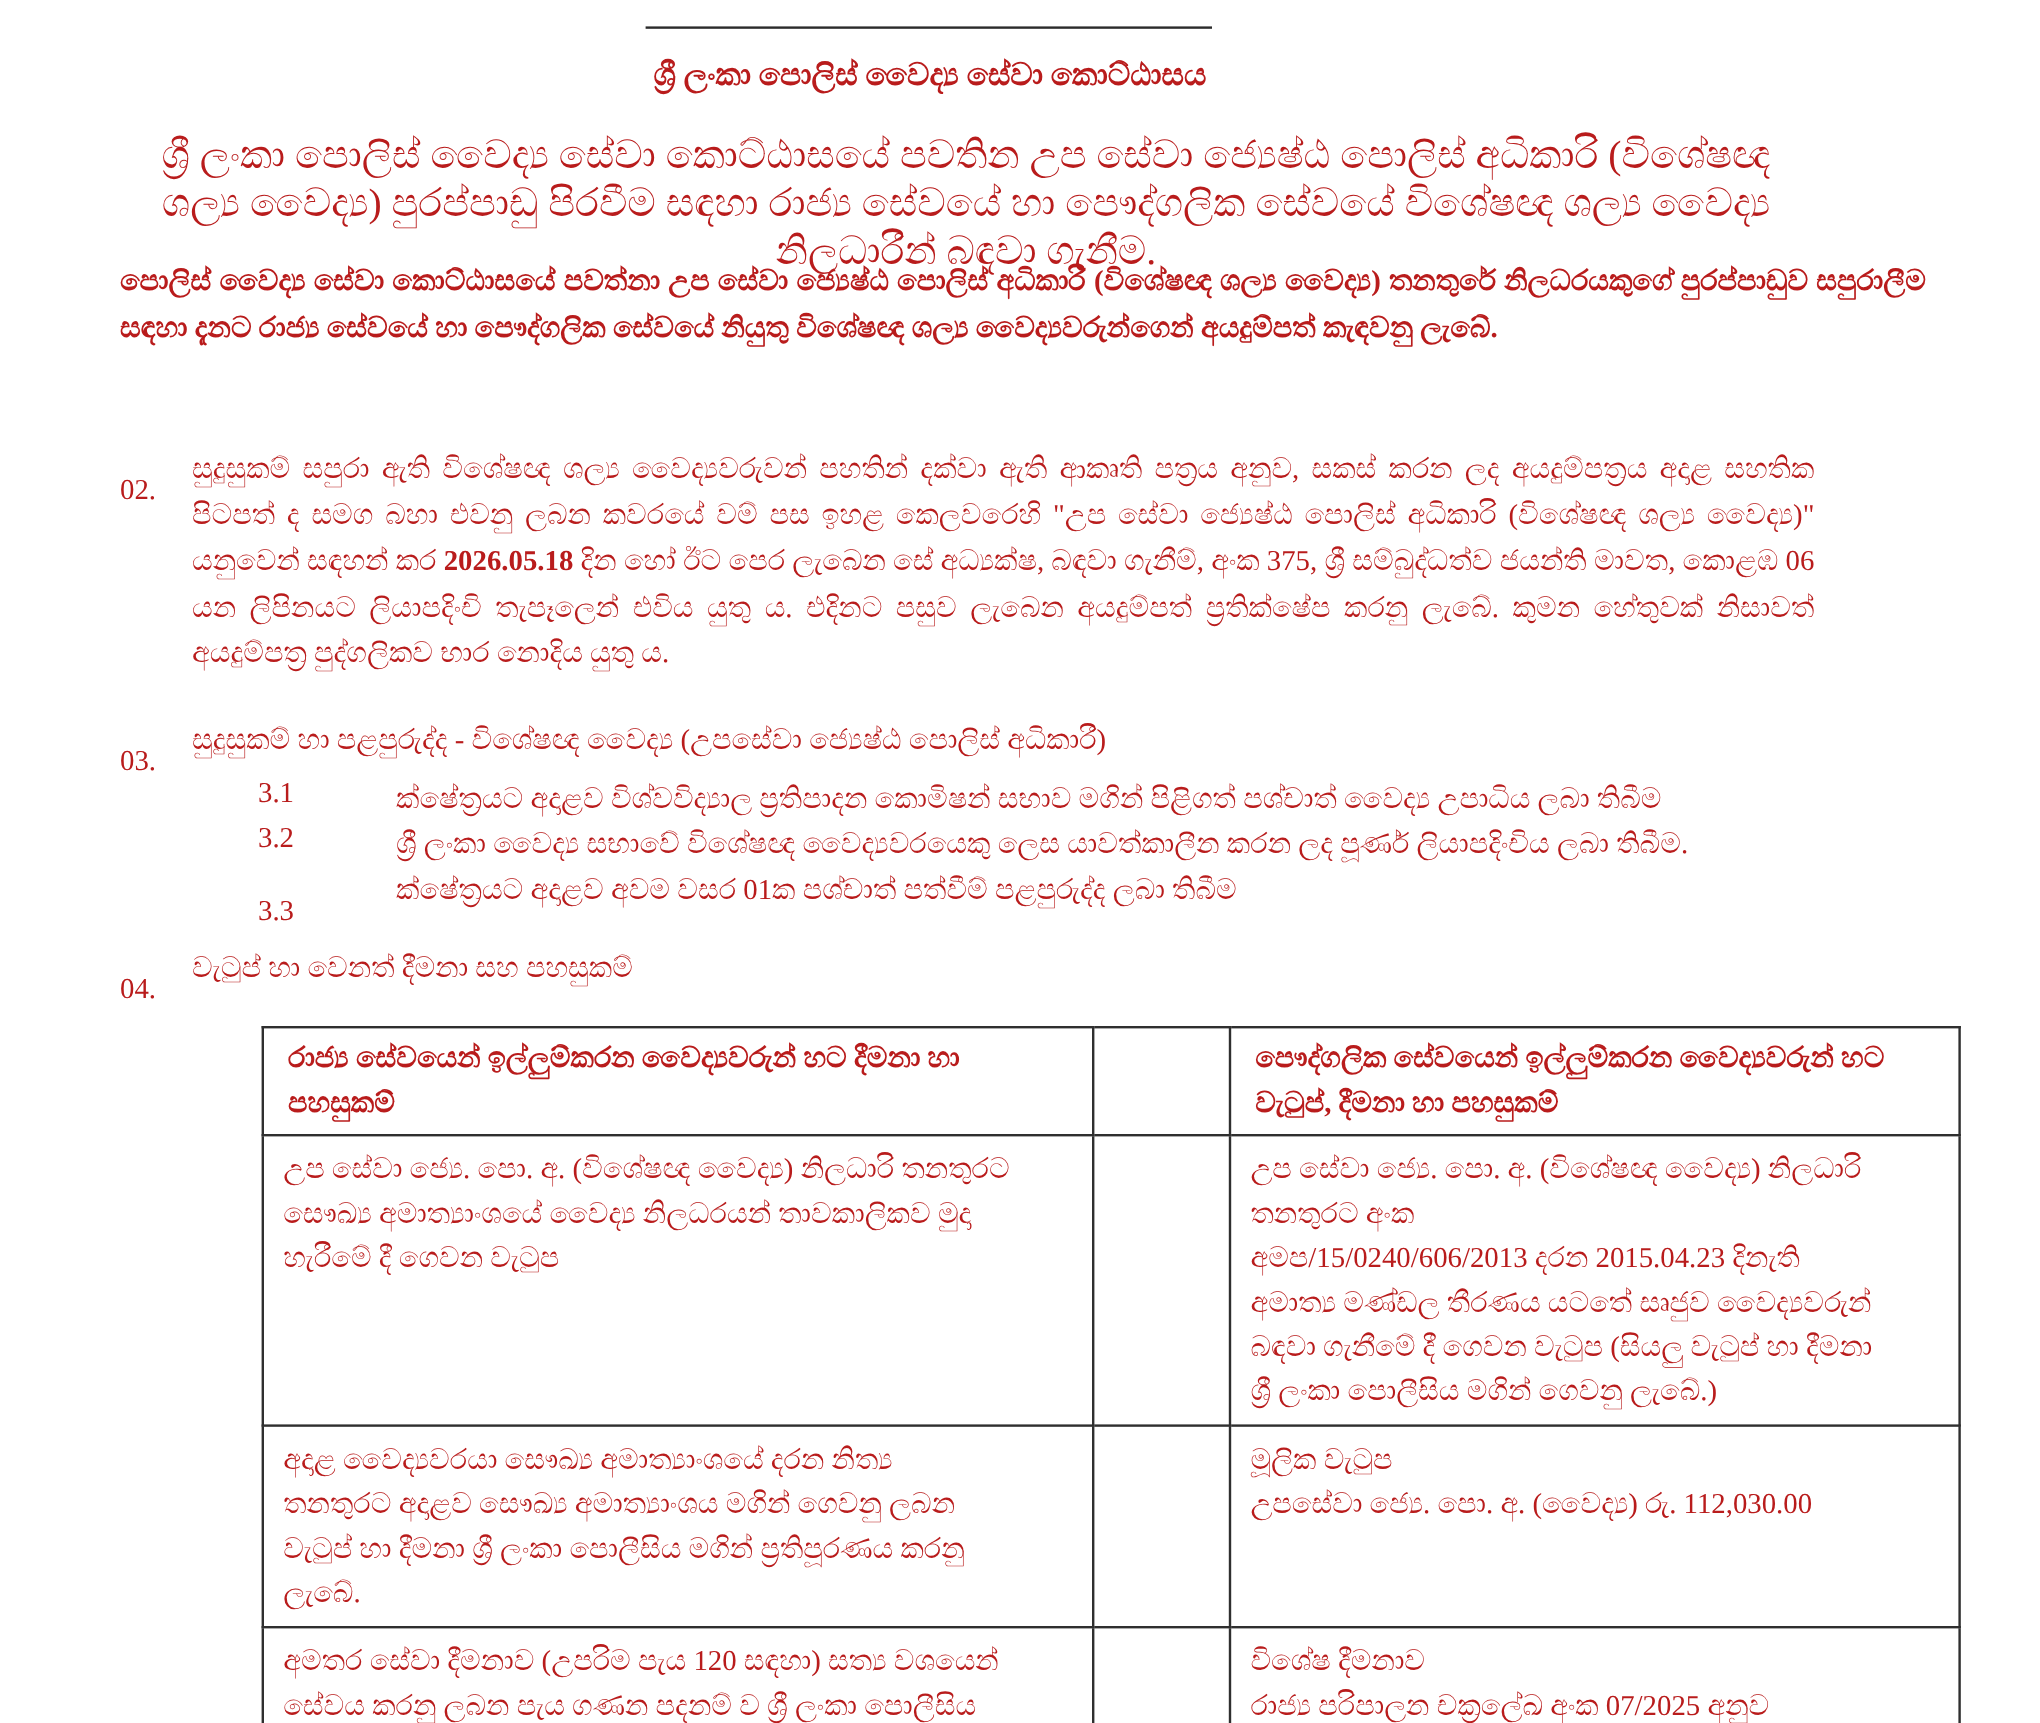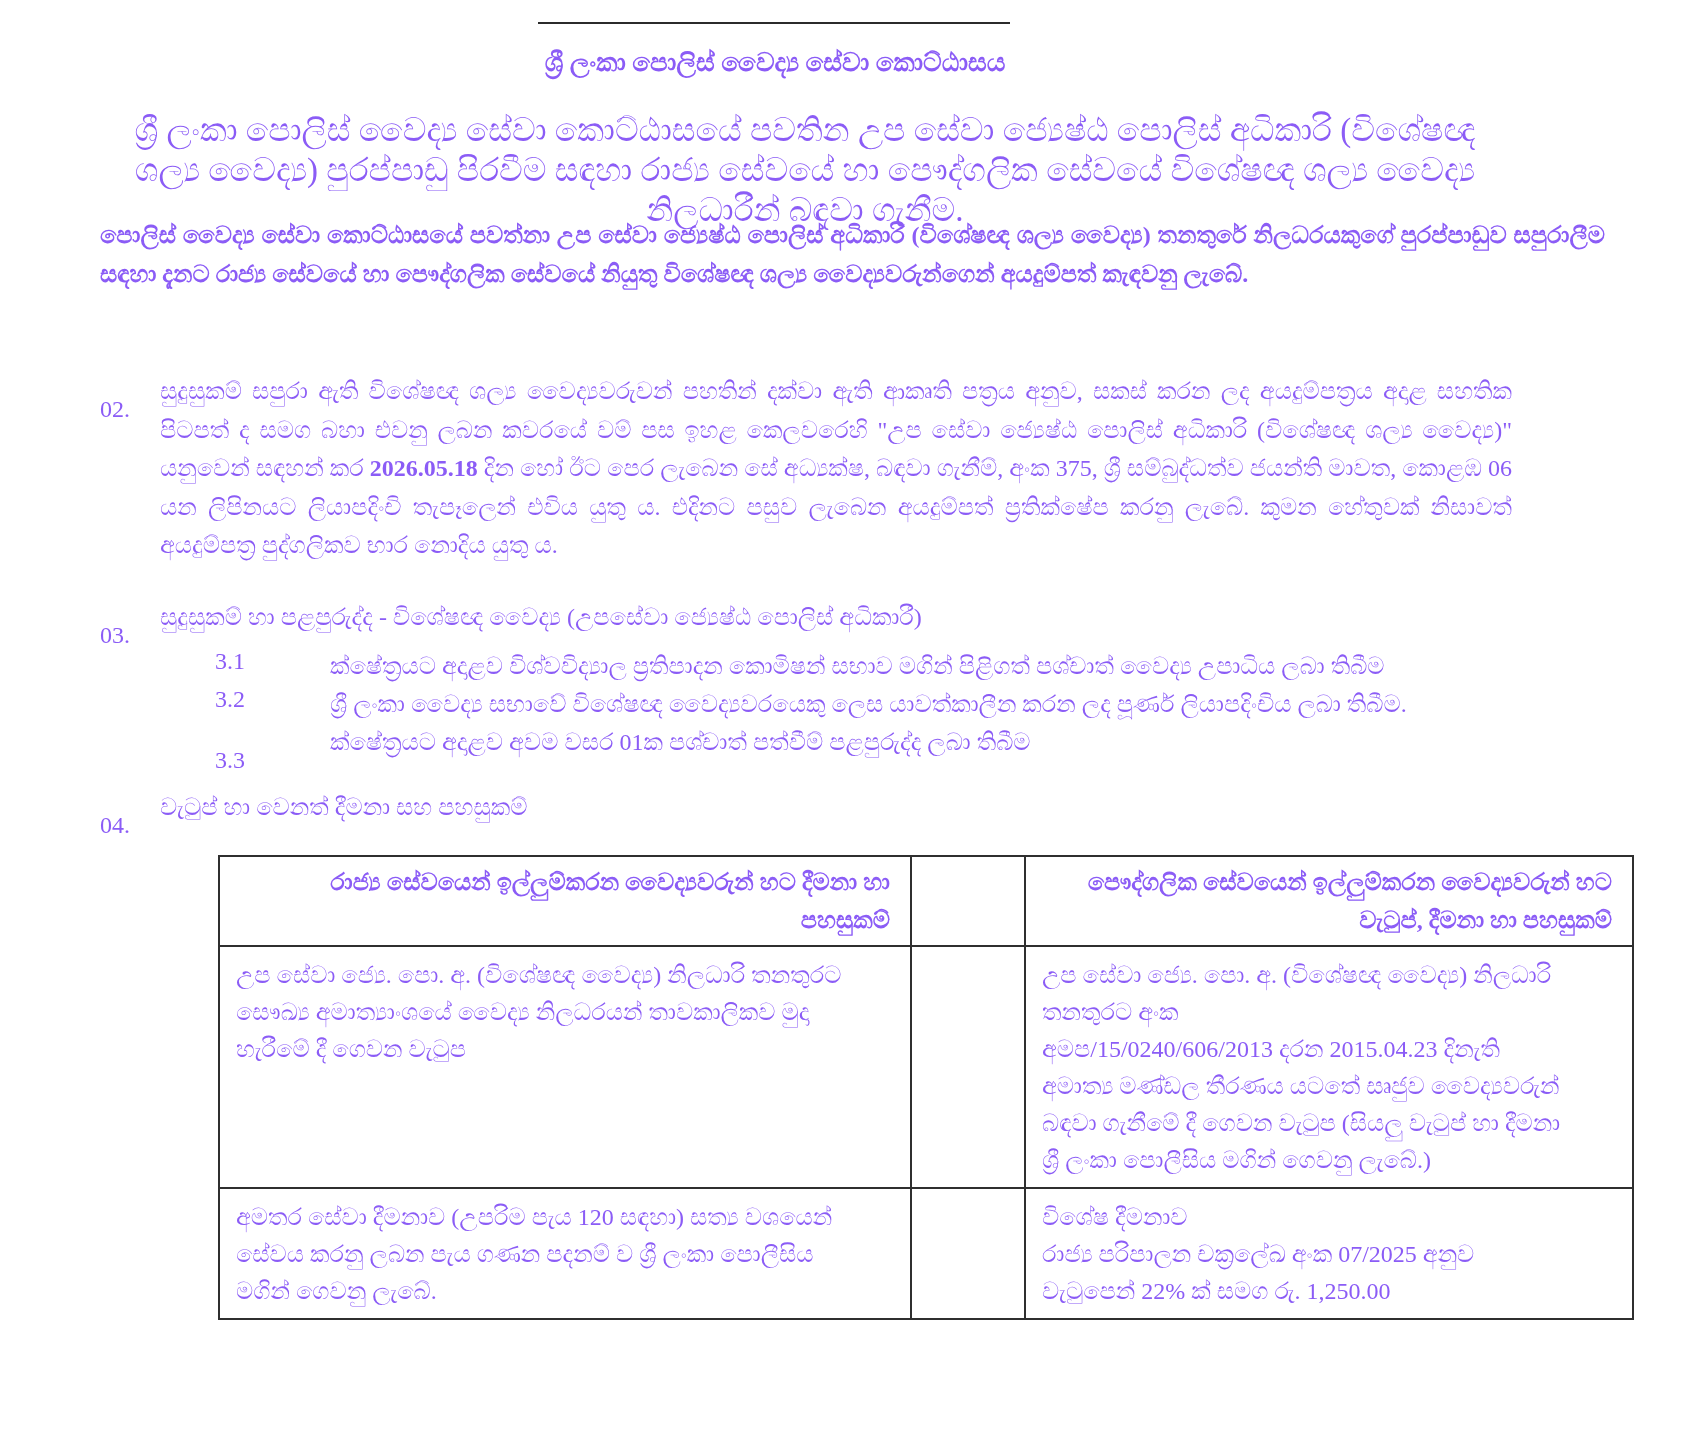--- a/index.html
+++ b/index.html
@@ -2,21 +2,21 @@
 <html><head>
 <meta charset="utf-8">
 <style>
   html,body{margin:0;padding:0;background:#ffffff;}
   .page{
     position:relative;
     width:1700px;
     height:1436px;
     background:#ffffff;
     font-family:"Liberation Serif","DejaVu Serif",serif;
-    color:#8b5cf6;
+    color:#b91c1c;
     font-size:24px;
     overflow:hidden;
   }
   .abs{position:absolute;}
   .top-rule{
     left:538px;top:22px;width:472px;height:0;
     border-top:2px solid #2b2b2b;
   }
   .doc-title{
     left:400px;top:46px;width:750px;
@@ -56,21 +56,21 @@
   .salary-table td{
     border:2px solid #2f2f2f;
     vertical-align:top;
     padding:10px 16px 8px 16px;
     line-height:37px;
     white-space:pre-line;
     font-size:24px;
     overflow:hidden;
   }
   .salary-table td.hdr{
-    text-align:right;
+    text-align:left;
     vertical-align:middle;
     font-weight:bold;
     line-height:38px;
     padding:6px 20px;
   }
   .col-left{width:650px;}
   .col-mid{width:72px;}
   .col-right{width:566px;}
   .row-hdr{height:80px;}
   .row-1{height:208px;}
@@ -121,20 +121,29 @@
 සෞඛ්‍ය අමාත්‍යාංශයේ වෛද්‍ය නිලධරයන් තාවකාලිකව මුදා
 හැරීමේ දී ගෙවන වැටුප</td>
         <td class="col-mid"></td>
         <td class="col-right">උප සේවා ජ්‍යෙ. පො. අ. (විශේෂඥ වෛද්‍ය) නිලධාරි
 තනතුරට අංක
 අමප/15/0240/606/2013 දරන 2015.04.23 දිනැති
 අමාත්‍ය මණ්ඩල තීරණය යටතේ සෘජුව වෛද්‍යවරුන්
 බඳවා ගැනීමේ දී ගෙවන වැටුප  (සියලු වැටුප් හා දීමනා
 ශ්‍රී ලංකා පොලීසිය මගින් ගෙවනු ලැබේ.)</td>
       </tr>
+      <tr class="row-2">
+        <td class="col-left">අදාළ වෛද්‍යවරයා සෞඛ්‍ය අමාත්‍යාංශයේ දරන නිත්‍ය
+තනතුරට අදාළව සෞඛ්‍ය අමාත්‍යාංශය මගින් ගෙවනු ලබන
+වැටුප් හා දීමනා ශ්‍රී ලංකා පොලීසිය මගින් ප්‍රතිපූරණය කරනු
+ලැබේ.</td>
+        <td class="col-mid"></td>
+        <td class="col-right">මූලික වැටුප
+උපසේවා ජ්‍යෙ. පො. අ.  (වෛද්‍ය) රු. 112,030.00</td>
+      </tr>
       <tr class="row-3">
         <td class="col-left">අමතර සේවා දීමනාව (උපරිම පැය 120 සඳහා) සත්‍ය වශයෙන්
 සේවය කරනු ලබන පැය ගණන පදනම් ව ශ්‍රී ලංකා පොලීසිය
 මගින් ගෙවනු ලැබේ.</td>
         <td class="col-mid"></td>
         <td class="col-right">විශේෂ දීමනාව
 රාජ්‍ය පරිපාලන චක්‍රලේඛ අංක 07/2025 අනුව
 වැටුපෙන් 22% ක් සමග රු. 1,250.00</td>
       </tr>
     </tbody>

